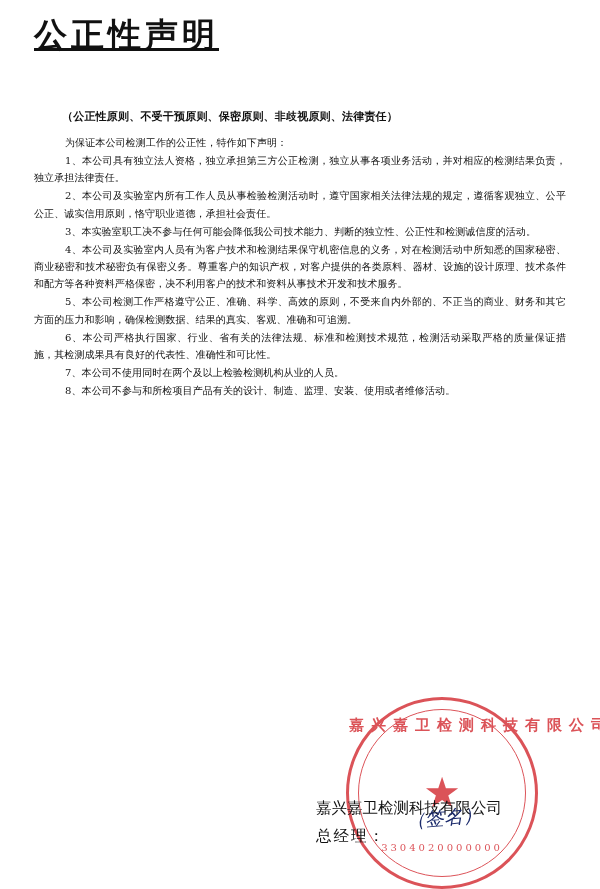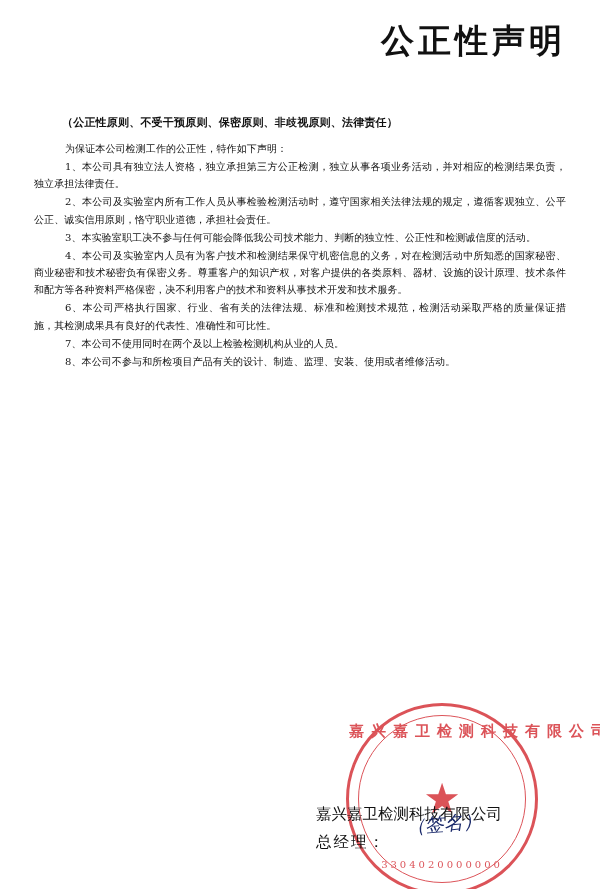--- a/index.html
+++ b/index.html
@@ -16,28 +16,29 @@
     position: relative;
   }
   .page {
     position: relative;
     width: 600px;
     height: 889px;
     box-sizing: border-box;
     padding: 0 34px;
   }
   .doc-title {
-    text-align: right;
+    text-align: left;
     font-size: 33px;
     font-weight: bold;
     letter-spacing: 4px;
-    margin-top: 20px;
+    margin-top: 14px;
     margin-bottom: 0;
     line-height: 1.25;
     font-family: "DejaVu Serif", "Liberation Serif", serif;
+    text-decoration: underline;
   }
   .subtitle {
     margin-top: 54px;
     font-size: 11px;
     font-weight: bold;
     text-align: left;
     text-indent: 28px;
     line-height: 1.5;
     letter-spacing: 0.2px;
   }
@@ -109,21 +110,21 @@
     color: #d2232a;
     font-size: 15px;
     font-weight: bold;
     letter-spacing: 7px;
     white-space: nowrap;
   }
   .seal-bottom {
     position: absolute;
     left: 0;
     right: 0;
-    bottom: 22px;
+    bottom: 33px;
     text-align: center;
     color: #d2232a;
     font-size: 10px;
     letter-spacing: 3px;
     white-space: nowrap;
   }
   
   .handwriting {
     position: absolute;
     color: #1b2a6b;
@@ -147,20 +148,21 @@
   <h1 class="doc-title">公正性声明</h1>
 
   <div class="subtitle">（公正性原则、不受干预原则、保密原则、非歧视原则、法律责任）</div>
 
   <div class="body-text">
     <p class="para">为保证本公司检测工作的公正性，特作如下声明：</p>
     <p class="para">1、本公司具有独立法人资格，独立承担第三方公正检测，独立从事各项业务活动，并对相应的检测结果负责，独立承担法律责任。</p>
     <p class="para">2、本公司及实验室内所有工作人员从事检验检测活动时，遵守国家相关法律法规的规定，遵循客观独立、公平公正、诚实信用原则，恪守职业道德，承担社会责任。</p>
     <p class="para">3、本实验室职工决不参与任何可能会降低我公司技术能力、判断的独立性、公正性和检测诚信度的活动。</p>
     <p class="para">4、本公司及实验室内人员有为客户技术和检测结果保守机密信息的义务，对在检测活动中所知悉的国家秘密、商业秘密和技术秘密负有保密义务。尊重客户的知识产权，对客户提供的各类原料、器材、设施的设计原理、技术条件和配方等各种资料严格保密，决不利用客户的技术和资料从事技术开发和技术服务。</p>
+    <p class="para">5、本公司检测工作严格遵守公正、准确、科学、高效的原则，不受来自内外部的、不正当的商业、财务和其它方面的压力和影响，确保检测数据、结果的真实、客观、准确和可追溯。</p>
     <p class="para">6、本公司严格执行国家、行业、省有关的法律法规、标准和检测技术规范，检测活动采取严格的质量保证措施，其检测成果具有良好的代表性、准确性和可比性。</p>
     <p class="para">7、本公司不使用同时在两个及以上检验检测机构从业的人员。</p>
     <p class="para">8、本公司不参与和所检项目产品有关的设计、制造、监理、安装、使用或者维修活动。</p>
   </div>
 
   <div class="signature-block">
     <div class="sig-line">嘉兴嘉卫检测科技有限公司</div>
     <div class="sig-line">
       <span class="sig-label">总经理：</span>
     </div>

